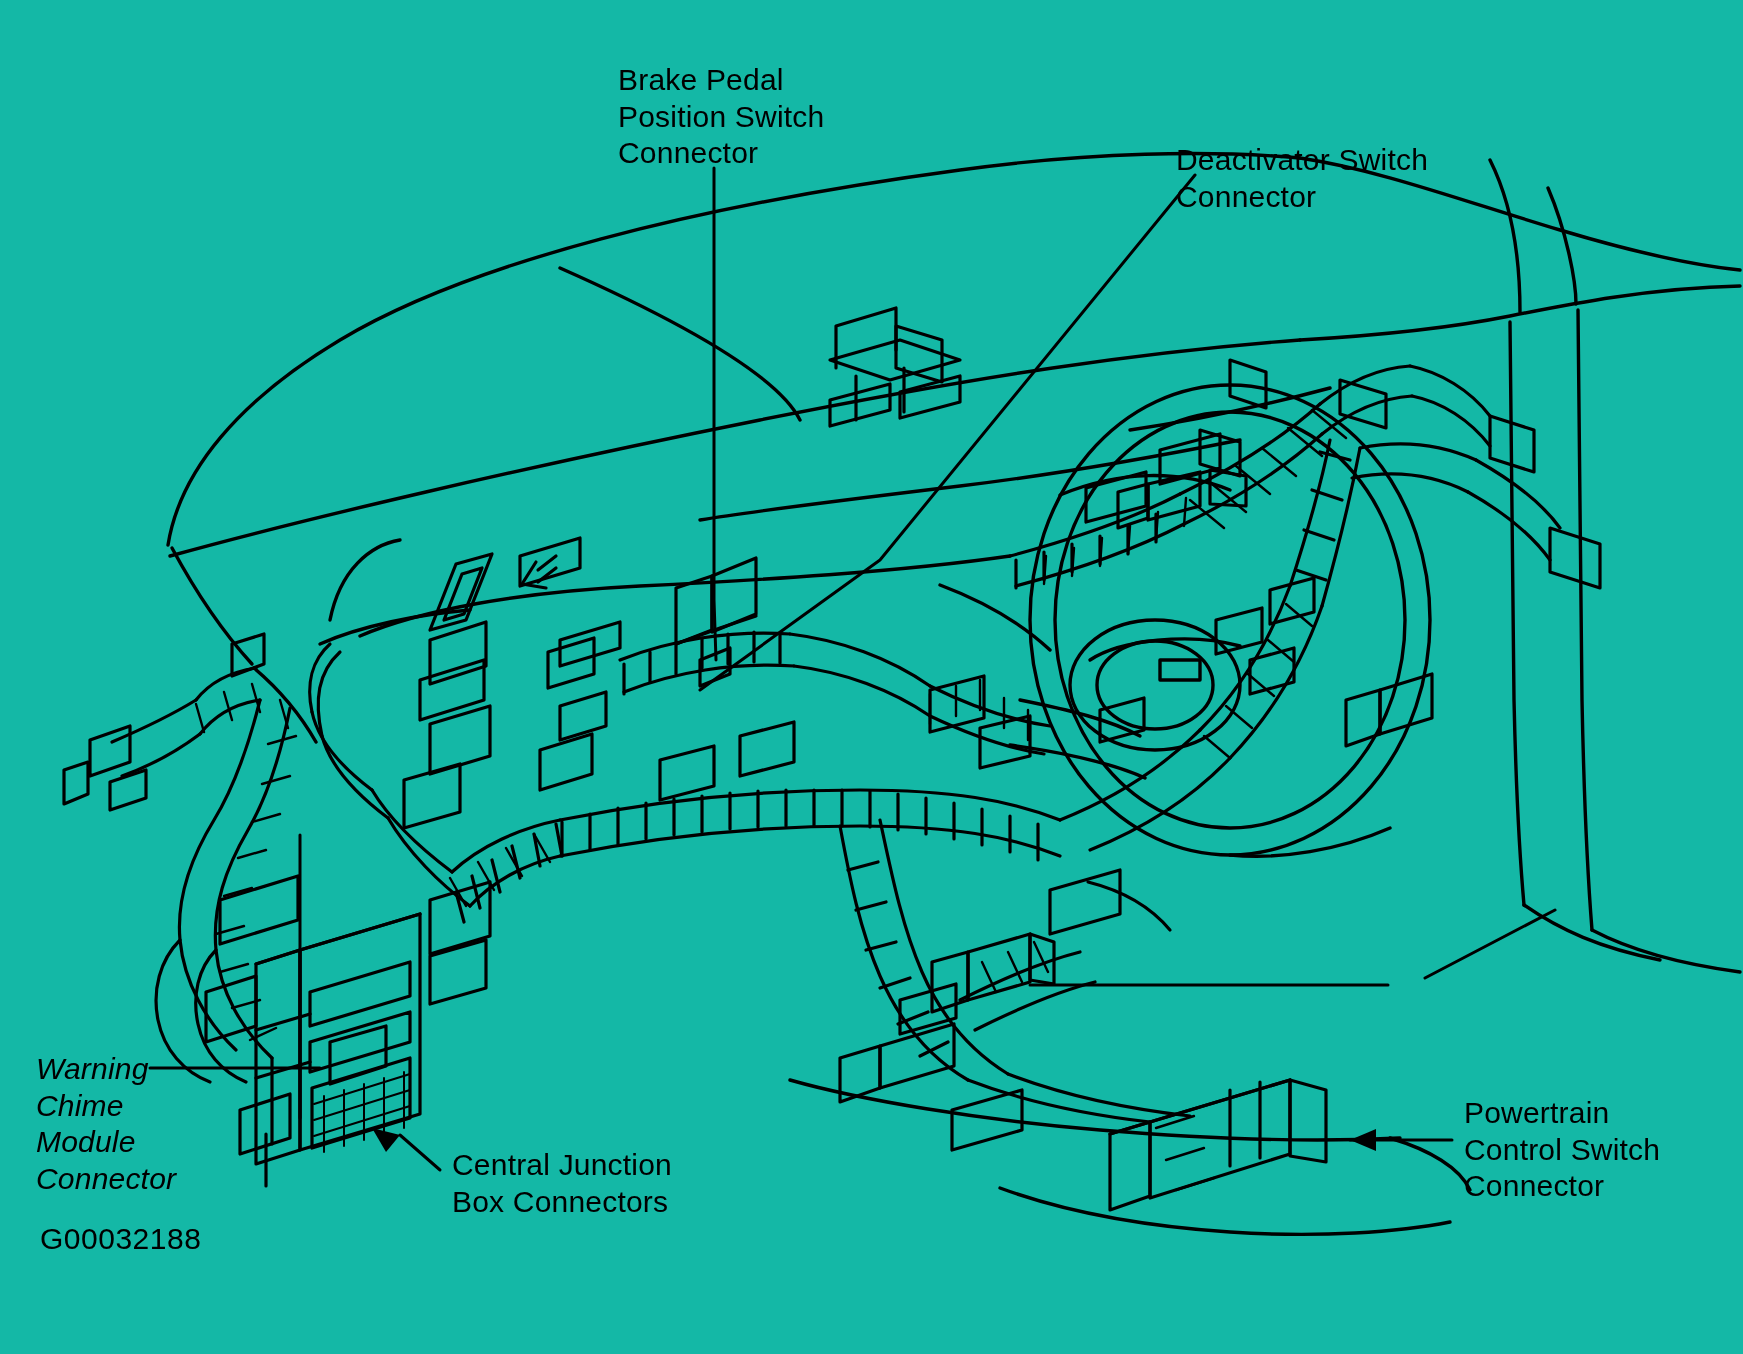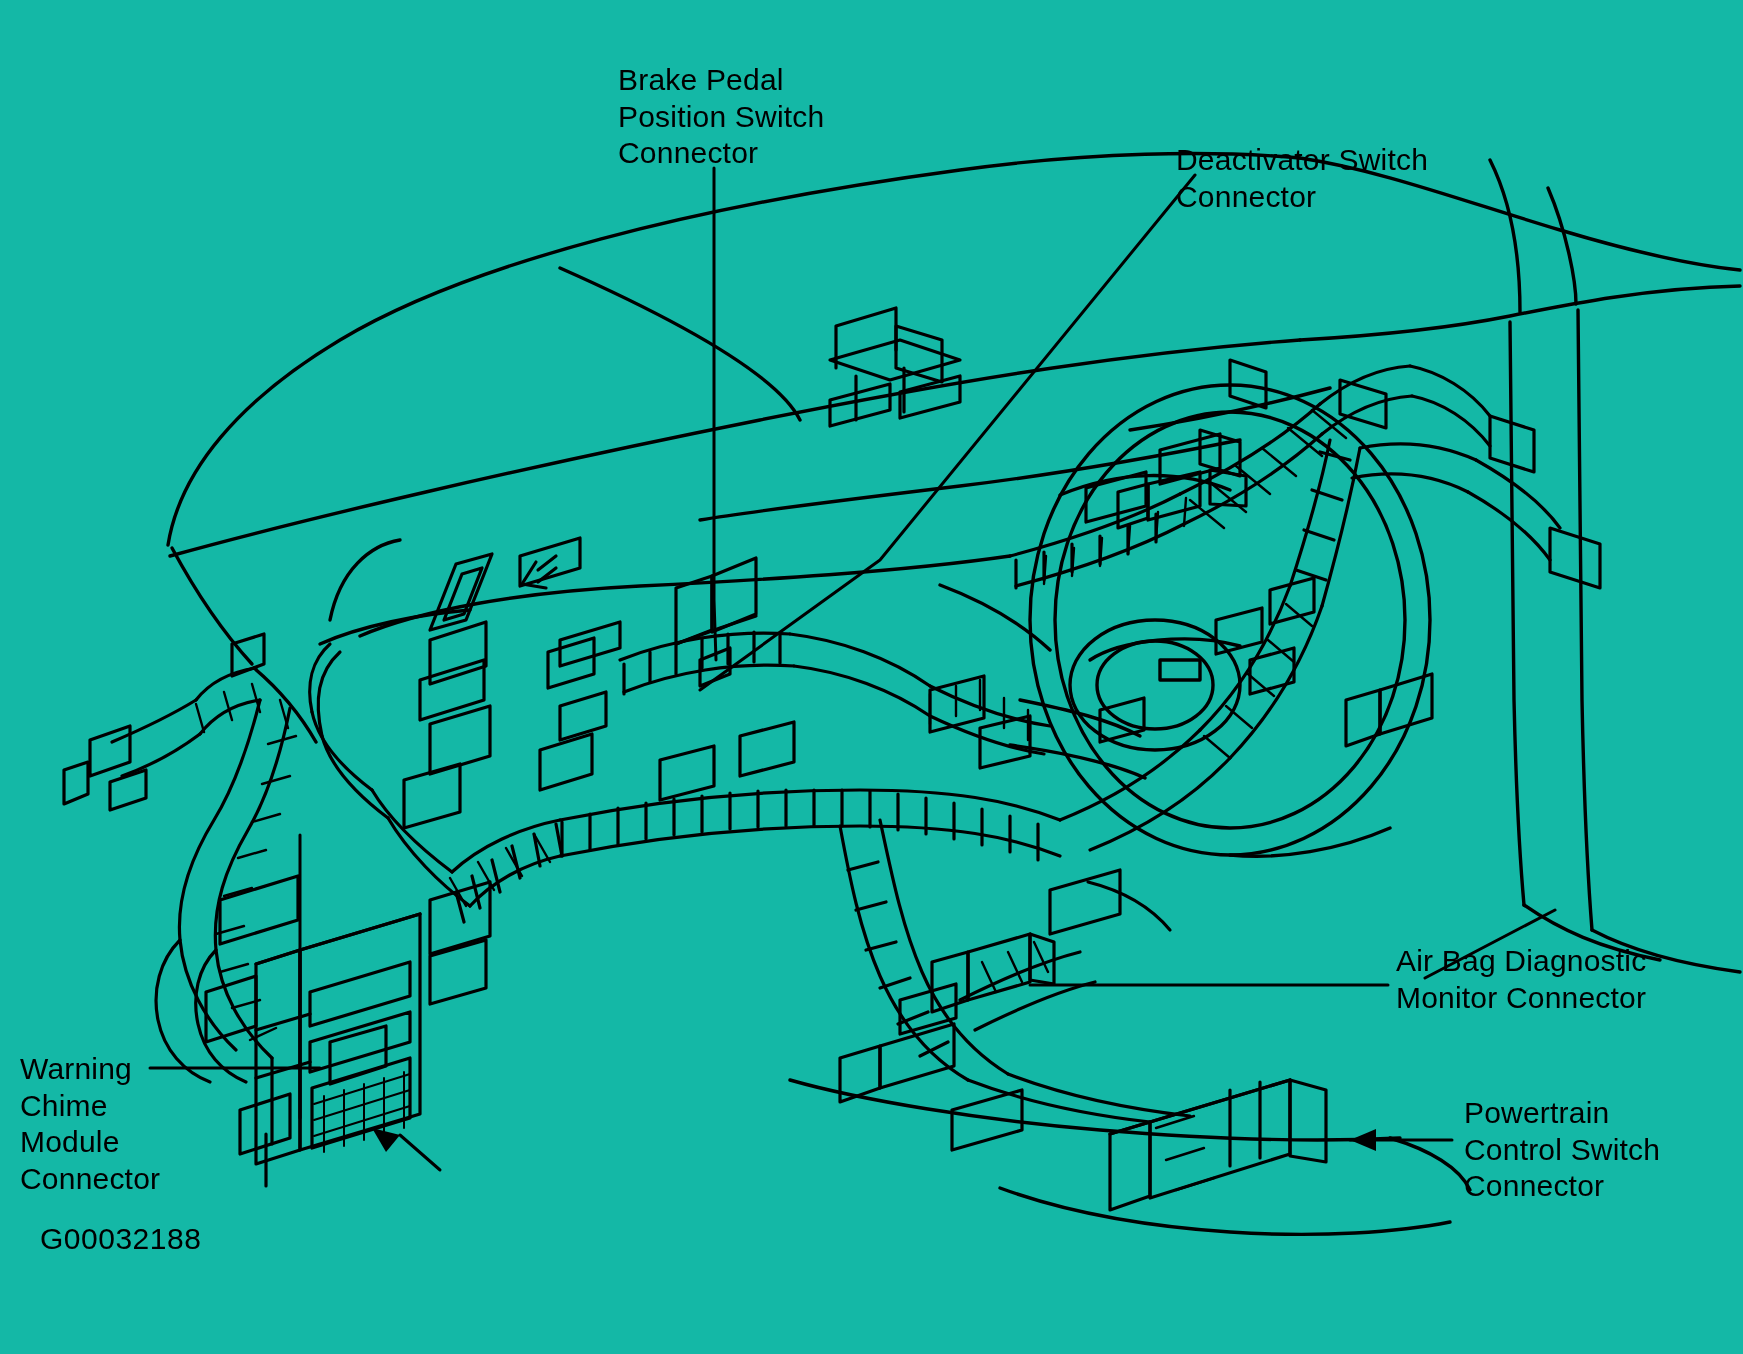--- a/index.html
+++ b/index.html
@@ -37,21 +37,21 @@
     position: absolute;
     font-size: 30px;
     letter-spacing: 0.5px;
     color: #000000;
   }
   .lbl-brake        { left: 618px;  top: 62px;   }
   .lbl-deact        { left: 1176px; top: 110px; margin-top: 32px;  }
   .lbl-airbag       { left: 1396px; top: 943px;  }
   .lbl-powertrain   { left: 1464px; top: 1095px; }
   .lbl-cjb          { left: 452px;  top: 1147px; }
-  .lbl-warning      { left: 20px;   top: 1051px; }
+  .lbl-warning      { left: 36px;   top: 1051px; font-style: italic; }
   .fig-id           { left: 40px;   top: 1222px; }
 </style>
 </head>
 <body>
 
 <div id="page">
 
   <svg id="diagram-svg" viewBox="0 0 1743 1354">
     <g fill="none" stroke="#000000" stroke-width="3" stroke-linecap="round" stroke-linejoin="round">
 
@@ -329,24 +329,24 @@
       </g>
 
     </g>
   </svg>
 
   <div class="label lbl-brake">Brake Pedal
 Position Switch
 Connector</div>
   <div class="label lbl-deact">Deactivator Switch
 Connector</div>
-  <div class="label lbl-airbag">Air Bag Diagnostic
-Monitor Connector</div>
   <div class="label lbl-powertrain">Powertrain
 Control Switch
 Connector</div>
+  <div class="label lbl-cjb">Central Junction
+Box Connectors</div>
   <div class="label lbl-warning">Warning
 Chime
 Module
 Connector</div>
   <div class="figure-id fig-id">G00032188</div>
 
 </div>
 
 </body></html>

